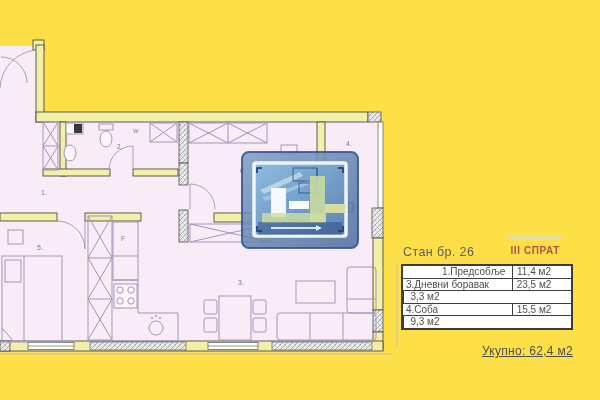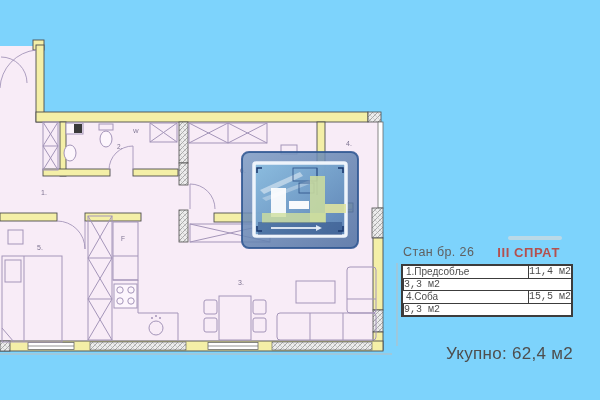--- a/index.html
+++ b/index.html
@@ -1,35 +1,35 @@
 <!DOCTYPE html>
 <html><head>
 <meta charset="utf-8">
 <style>
   html,body{margin:0;padding:0;background:#ffffff;}
-  #stage{position:relative;width:600px;height:400px;background:#7dd3fc;overflow:hidden;
+  #stage{position:relative;width:600px;height:400px;background:#fde047;overflow:hidden;
          font-family:"Liberation Sans",sans-serif;}
   #plan-svg{position:absolute;left:0;top:0;}
 
   
   .apt-title{position:absolute;left:403px;top:245px;font-size:12.5px;color:#606060;
              letter-spacing:.4px;white-space:nowrap;}
-  .floor-title{position:absolute;right:40px;top:245px;font-size:13px;color:#b4504e;
+  .floor-title{position:absolute;right:40px;top:245px;font-size:10px;color:#b4504e;
                letter-spacing:.6px;white-space:nowrap;font-weight:bold;}
   .smudge{position:absolute;left:508px;top:236px;width:54px;height:4px;background:#dcdcdc;
           border-radius:2px;opacity:.65;}
   .area-table{position:absolute;left:401px;top:264px;width:172px;border:2px solid #3c3c3c;
               background:#ffffff;box-sizing:border-box;}
   .area-row{display:flex;height:11.6px;border-top:1.5px solid #3c3c3c;}
-  .area-row:first-child{border-top:none;}
+  .area-row:first-child{border-top:none;margin-left:36px;}
   .cell{font-size:10px;line-height:11.6px;color:#4e4e4e;overflow:hidden;white-space:nowrap;}
   .cell.name{flex:1;padding-left:3px;}
-  .cell.area{width:42px;border-left:1.5px solid #3c3c3c;text-align:left;padding-right:0;font-family:Liberation Mono, monospace;}
-  .total-label{position:absolute;right:27px;top:344px;font-size:17px;color:#4e4e4e;
-               letter-spacing:.3px;white-space:nowrap;}
+  .cell.area{width:42px;border-left:1.5px solid #3c3c3c;text-align:center;padding-right:16px;}
+  .total-label{position:absolute;right:27px;top:344px;font-size:12px;color:#4e4e4e;
+               letter-spacing:.3px;white-space:nowrap;text-decoration:underline;}
 
   
   .wall{fill:#f4efa7;stroke:#4d4d4d;stroke-width:.9;}
   .wallthin{fill:#ffffff;stroke:#6a6a6a;stroke-width:.8;}
   .floor{fill:#f8ecf7;stroke:none;}
   .furn{fill:none;stroke:#a495b9;stroke-width:1;}
   .furnw{fill:#fdf6fd;stroke:#a495b9;stroke-width:1;}
   .arc{fill:none;stroke:#a495b9;stroke-width:.9;}
   .lbl{fill:#7d7391;font-family:"Liberation Sans",sans-serif;}
   .outline{fill:none;stroke:#bdbdbd;stroke-width:1;}
@@ -220,20 +220,24 @@
   <div class="smudge"></div>
   <div class="apt-title">Стан бр. 26</div>
   <div class="floor-title">III СПРАТ</div>
 
   <div class="area-table">
     <div class="area-row">
       <div class="cell name">1.Предсобље</div>
       <div class="cell area">11,4 м2</div>
     </div>
     <div class="area-row">
+      <div class="cell name">3.Дневни боравак</div>
+      <div class="cell area">23,5 м2</div>
+    </div>
+    <div class="area-row">
       <div class="cell area">3,3 м2</div>
     </div>
     <div class="area-row">
       <div class="cell name">4.Соба</div>
       <div class="cell area">15,5 м2</div>
     </div>
     <div class="area-row">
       <div class="cell area">9,3 м2</div>
     </div>
   </div>

